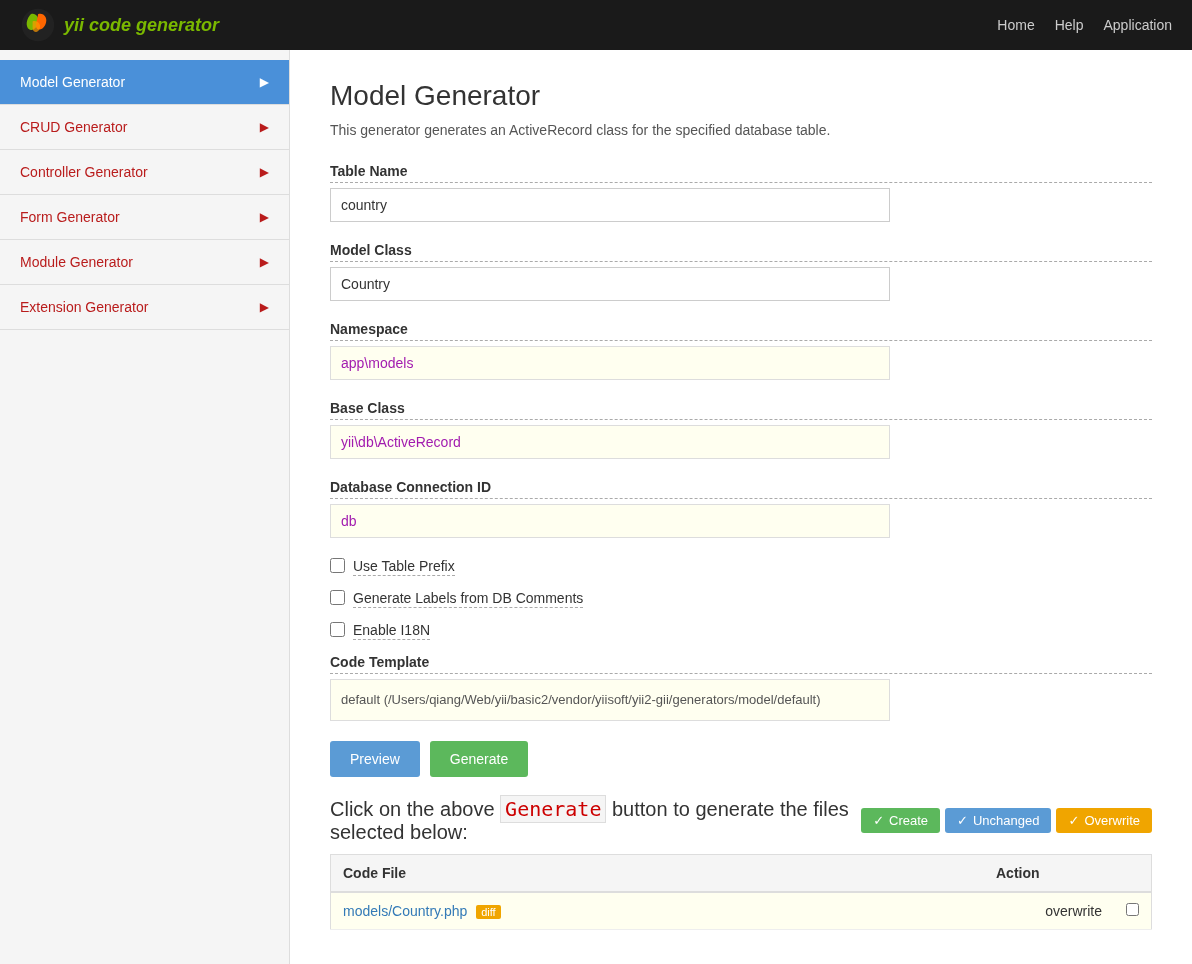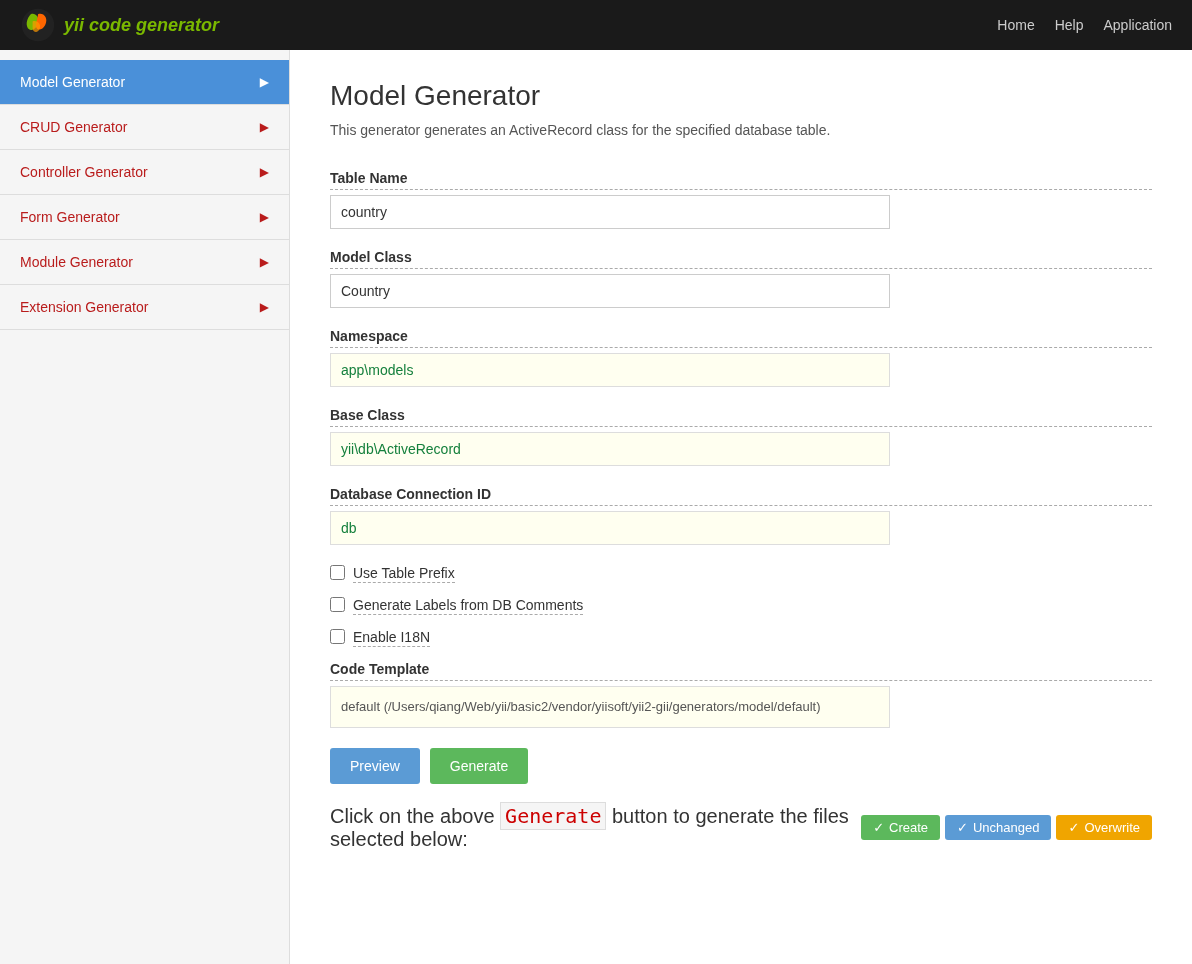--- a/index.html
+++ b/index.html
@@ -75,21 +75,21 @@
       padding: 30px 40px;
     }
     .page-title {
       font-size: 28px;
       font-weight: normal;
       color: #333;
       margin-bottom: 10px;
     }
     .page-desc {
       color: #555;
-      margin-bottom: 32px;
+      margin-bottom: 25px;
       font-size: 14px;
     }
 
     
     .form-group {
       margin-bottom: 20px;
     }
     .form-label {
       display: block;
       font-weight: bold;
@@ -105,21 +105,21 @@
       border: 1px solid #ccc;
       font-size: 14px;
       color: #333;
       background: #fff;
     }
     .form-input-readonly {
       width: 560px;
       padding: 8px 10px;
       border: 1px solid #ddd;
       font-size: 14px;
-      color: #15803d;
+      color: #a21caf;
       background: #fffff0;
     }
 
     
     .checkbox-group {
       margin-bottom: 14px;
       display: flex;
       align-items: flex-start;
       gap: 8px;
     }
@@ -375,16 +375,39 @@
             <span>✓</span>
             <span>Unchanged</span>
           </span>
           <span class="badge badge-overwrite">
             <span>✓</span>
             <span>Overwrite</span>
           </span>
         </div>
       </div>
 
+      <table class="file-table">
+        <thead>
+          <tr>
+            <th>Code File</th>
+            <th class="action-col">Action</th>
+            <th class="checkbox-col"></th>
+          </tr>
+        </thead>
+        <tbody>
+          <tr>
+            <td>
+              <a class="file-link" href="#">models/Country.php</a>
+              <span class="diff-badge">diff</span>
+            </td>
+            <td class="action-col">
+              <span>overwrite</span>
+            </td>
+            <td class="checkbox-col">
+              <input type="checkbox" style="">
+            </td>
+          </tr>
+        </tbody>
+      </table>
 
     </form>
   </main>
 </div>
 
 </body></html>

